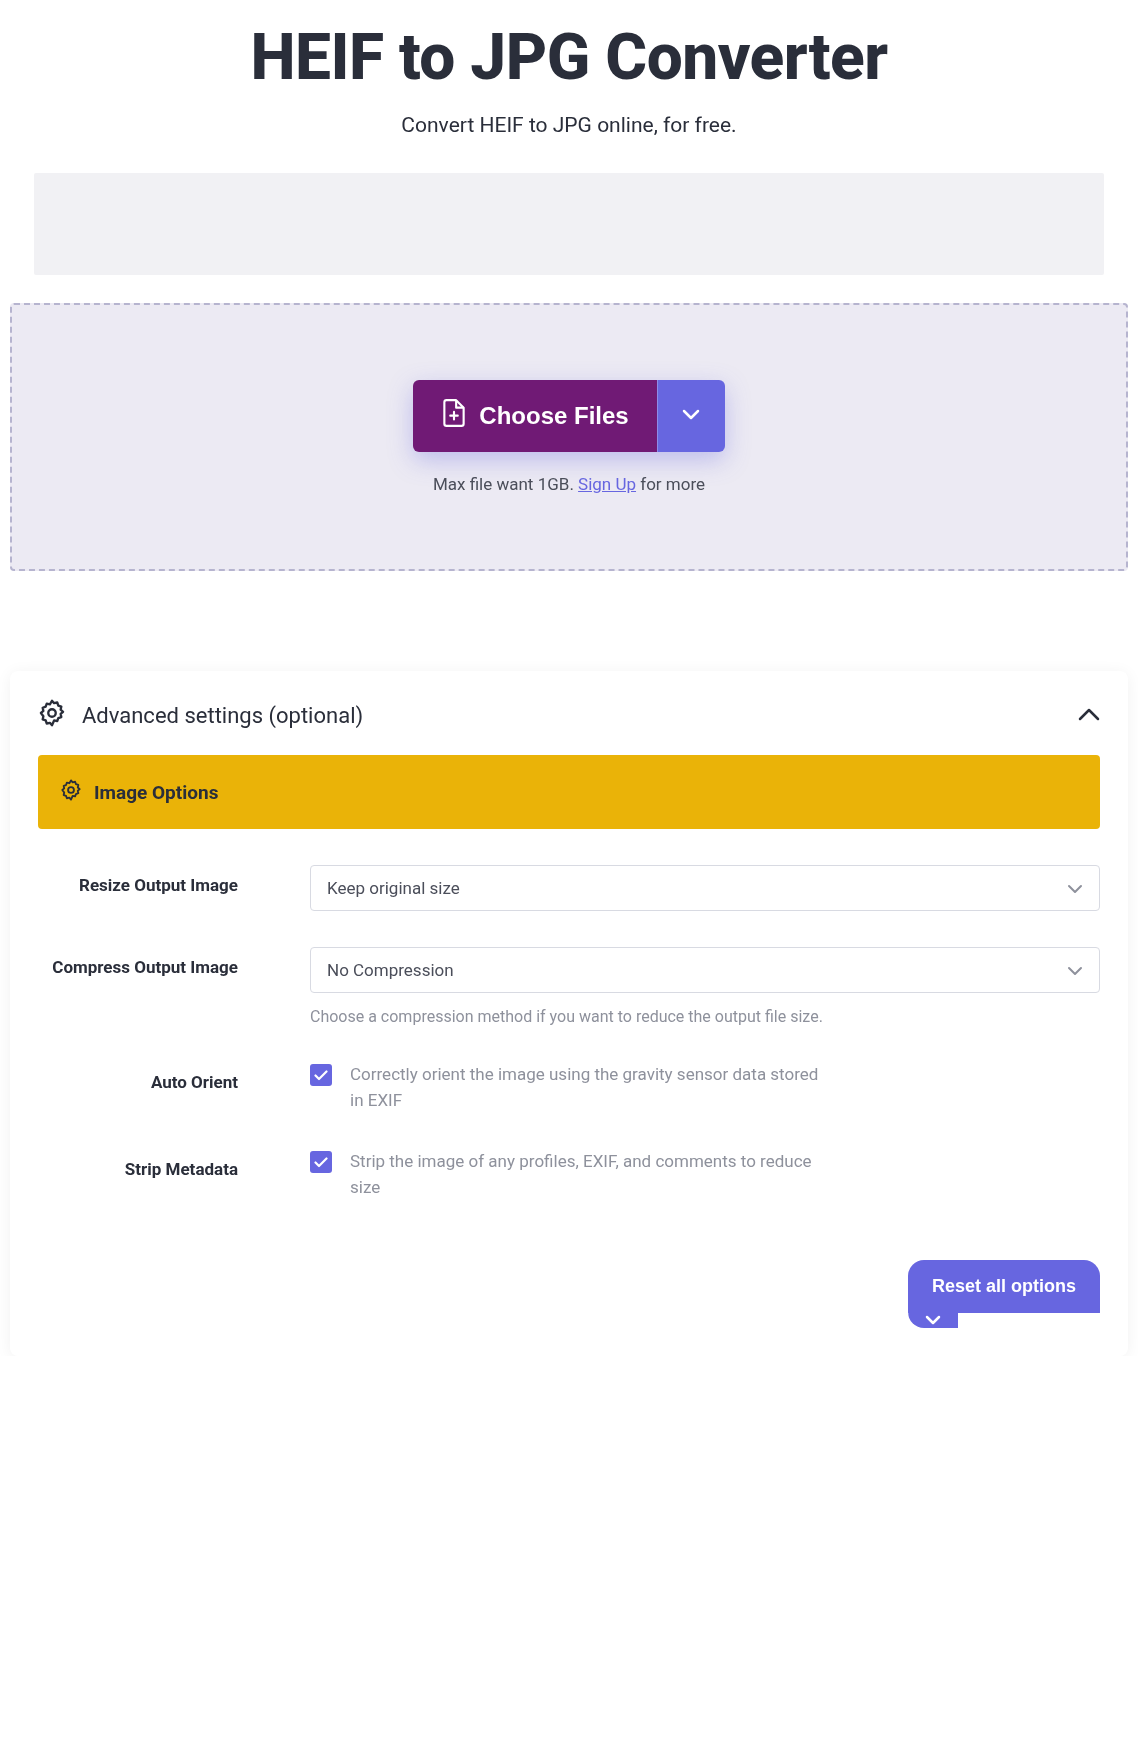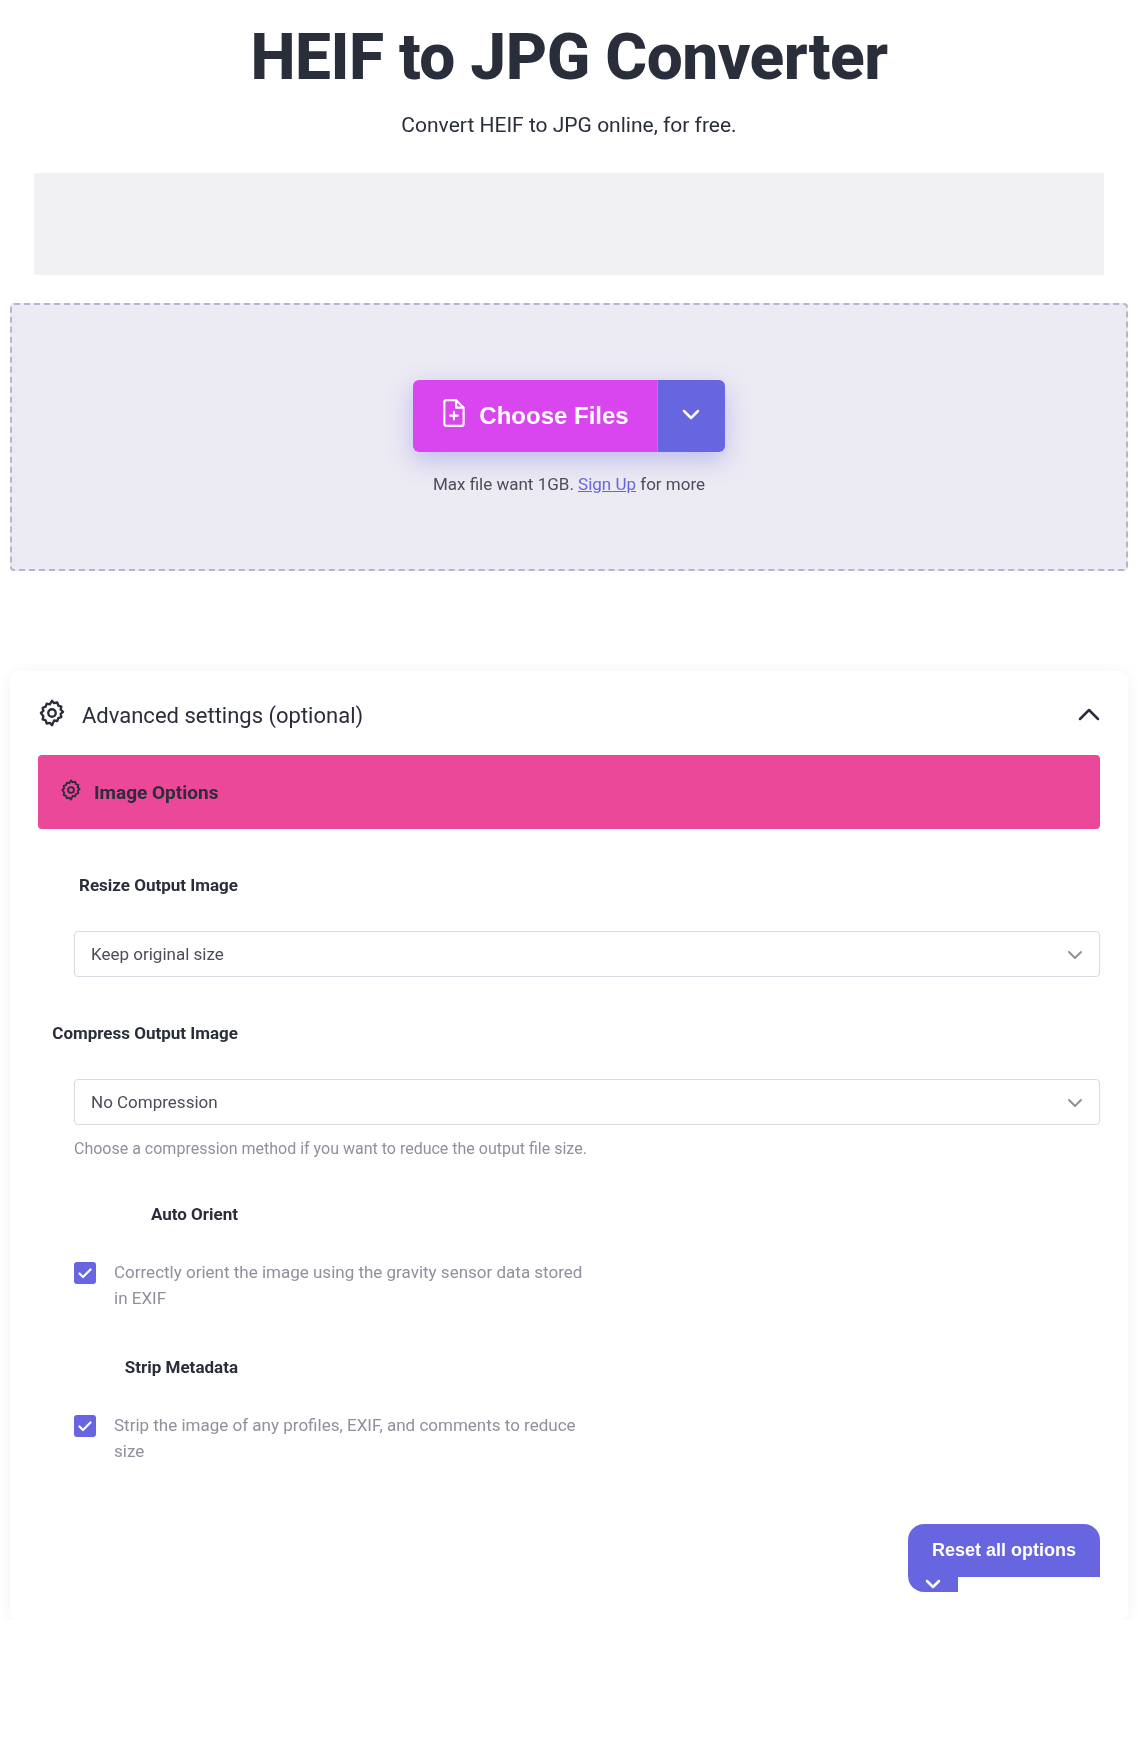--- a/index.html
+++ b/index.html
@@ -48,21 +48,21 @@
       align-items: center;
       justify-content: center;
     }
     .choose-group {
       display: flex;
       border-radius: 6px;
       overflow: hidden;
       box-shadow: 0 8px 24px rgba(103, 102, 224, 0.35);
     }
     .choose-btn {
-      background: #d946ef;
+      background: #701a75;
       color: #ffffff;
       border: none;
       padding: 18px 28px;
       font-size: 24px;
       font-weight: 700;
       display: flex;
       align-items: center;
       gap: 12px;
       cursor: pointer;
     }
@@ -103,37 +103,36 @@
       align-items: center;
       gap: 16px;
     }
     .advanced-title {
       font-size: 22px;
       font-weight: 400;
       color: #2a2e3a;
     }
     .section-header {
       margin-top: 24px;
-      background: #ec4899;
+      background: #eab308;
       border-radius: 4px;
       padding: 24px 22px;
       display: flex;
       align-items: center;
       gap: 12px;
     }
     .section-title {
       font-size: 19px;
       font-weight: 700;
       color: #2a2e3a;
     }
     .option-row {
       display: flex;
       margin-top: 36px;
       gap: 36px;
-      flex-direction: column;
     }
     .option-label-col {
       width: 200px;
       text-align: right;
       padding-top: 10px;
     }
     .option-label {
       font-size: 17px;
       font-weight: 700;
       color: #2a2e3a;

